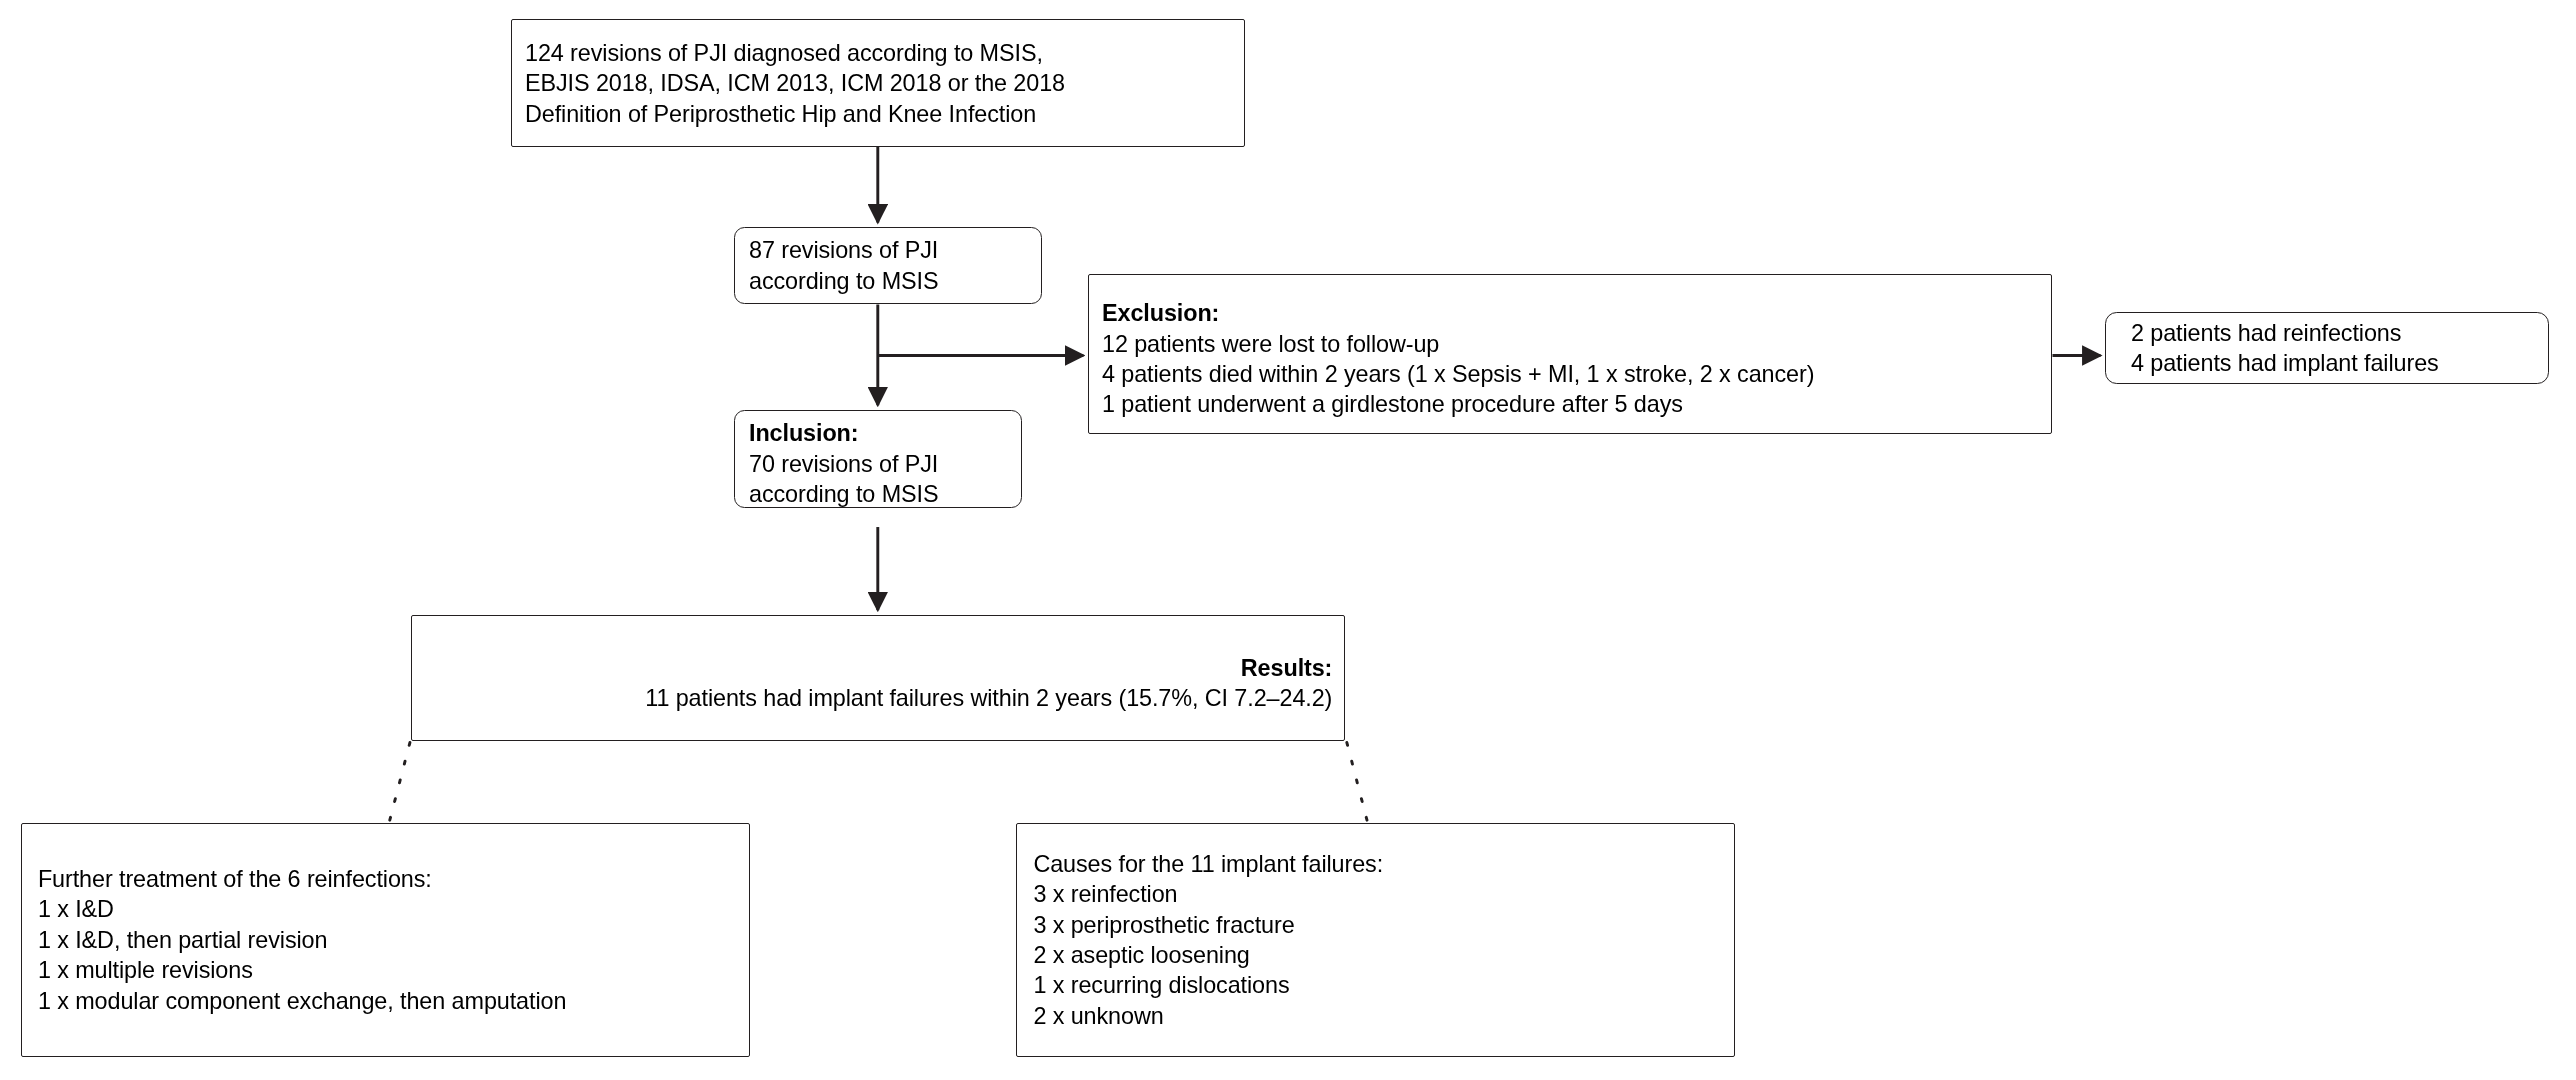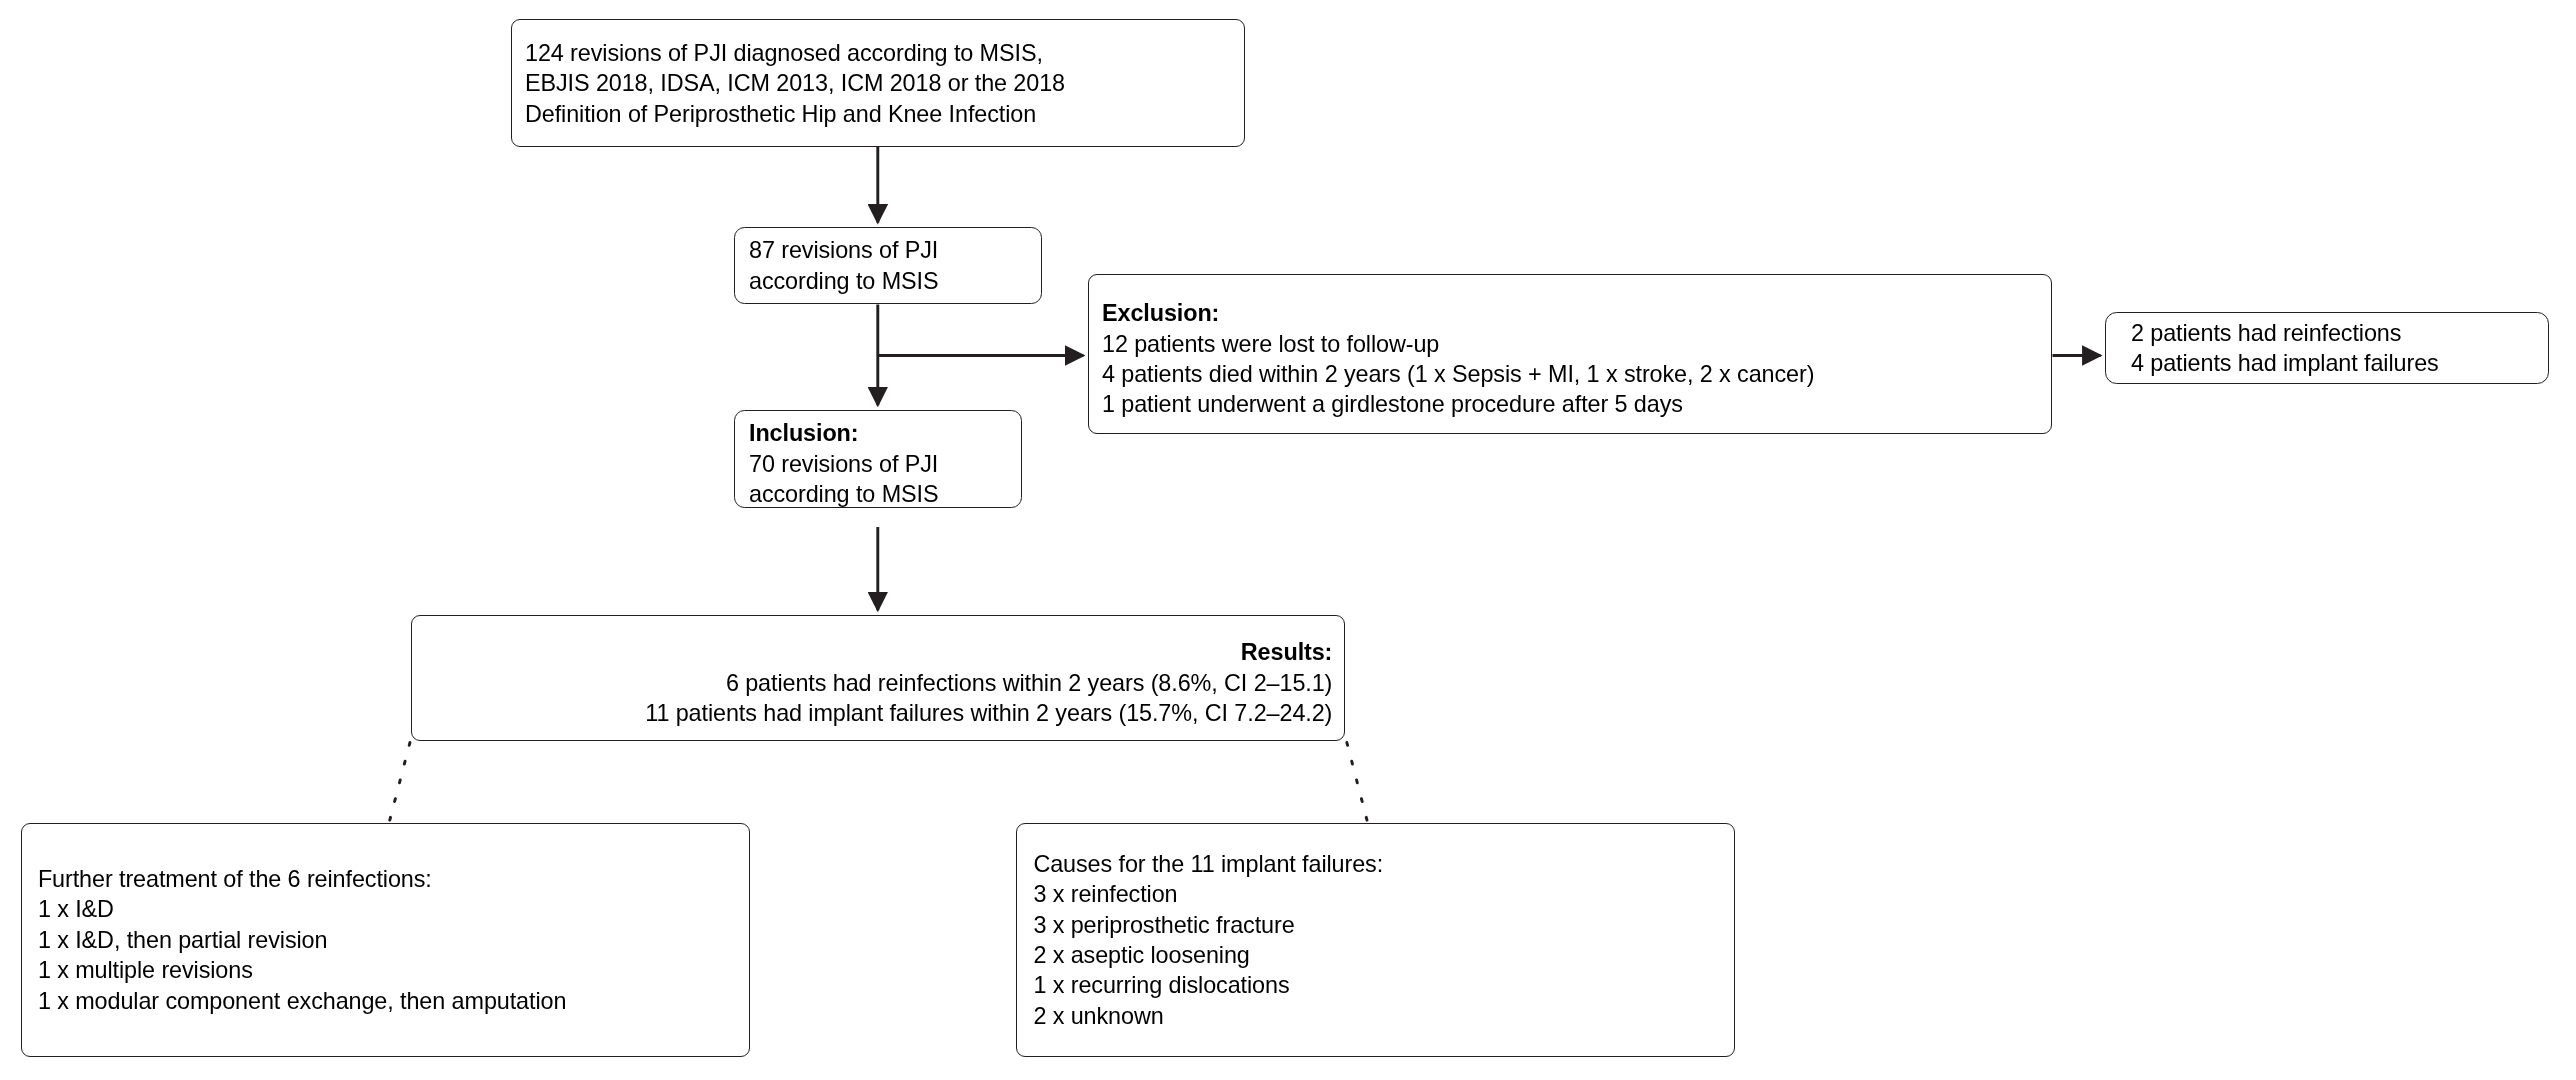--- a/index.html
+++ b/index.html
@@ -15,21 +15,21 @@
     position: relative;
     width: 2576px;
     height: 1081px;
     background: #ffffff;
     overflow: hidden;
   }
   .node {
     position: absolute;
     box-sizing: border-box;
     border: 1.8px solid #231f20;
-    border-radius: 9px;
+    border-radius: 2px;
     background: #ffffff;
     display: flex;
     flex-direction: column;
     justify-content: center;
     z-index: 5;
   }
   .node .line {
     font-size: 23.4px;
     line-height: 1.30;
     white-space: nowrap;
@@ -117,21 +117,20 @@
     <div class="pad" style="padding:0 10.5px 0 14px;">
       <div class="line heading" style="display:inline-block;">Inclusion:</div>
       <div class="line">70 revisions of PJI</div>
       <div class="line">according to MSIS</div>
     </div>
   </div>
 
   <div class="node" style="left:411px; top:615px; width:934px; height:126px;text-align:right;">
     <div class="pad">
       <div class="line heading" style="display:inline-block;">Results:</div>
-      <div class="line">6 patients had reinfections within 2 years (8.6%, CI 2–15.1)</div>
       <div class="line">11 patients had implant failures within 2 years (15.7%, CI 7.2–24.2)</div>
     </div>
   </div>
 
   <div class="node" style="left:20.5px; top:823px; width:729px; height:234px;">
     <div class="pad" style="padding:0 11.7px 0 16.4px;">
       <div class="line">Further treatment of the 6 reinfections:</div>
       <div class="line">1 x I&amp;D</div>
       <div class="line">1 x I&amp;D, then partial revision</div>
       <div class="line">1 x multiple revisions</div>

